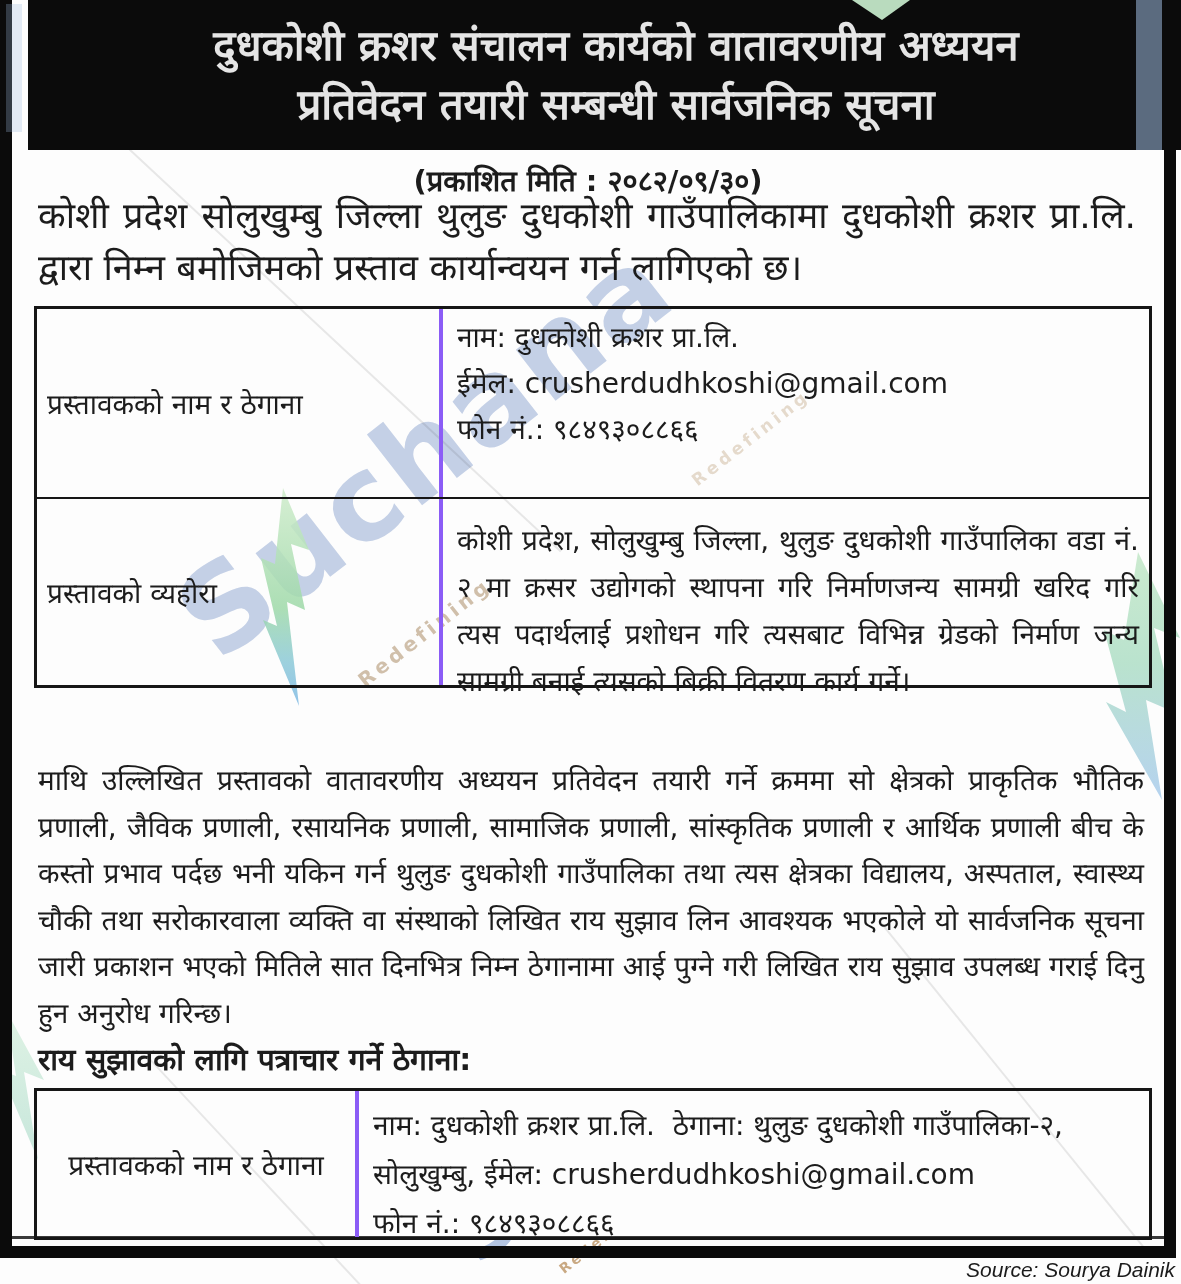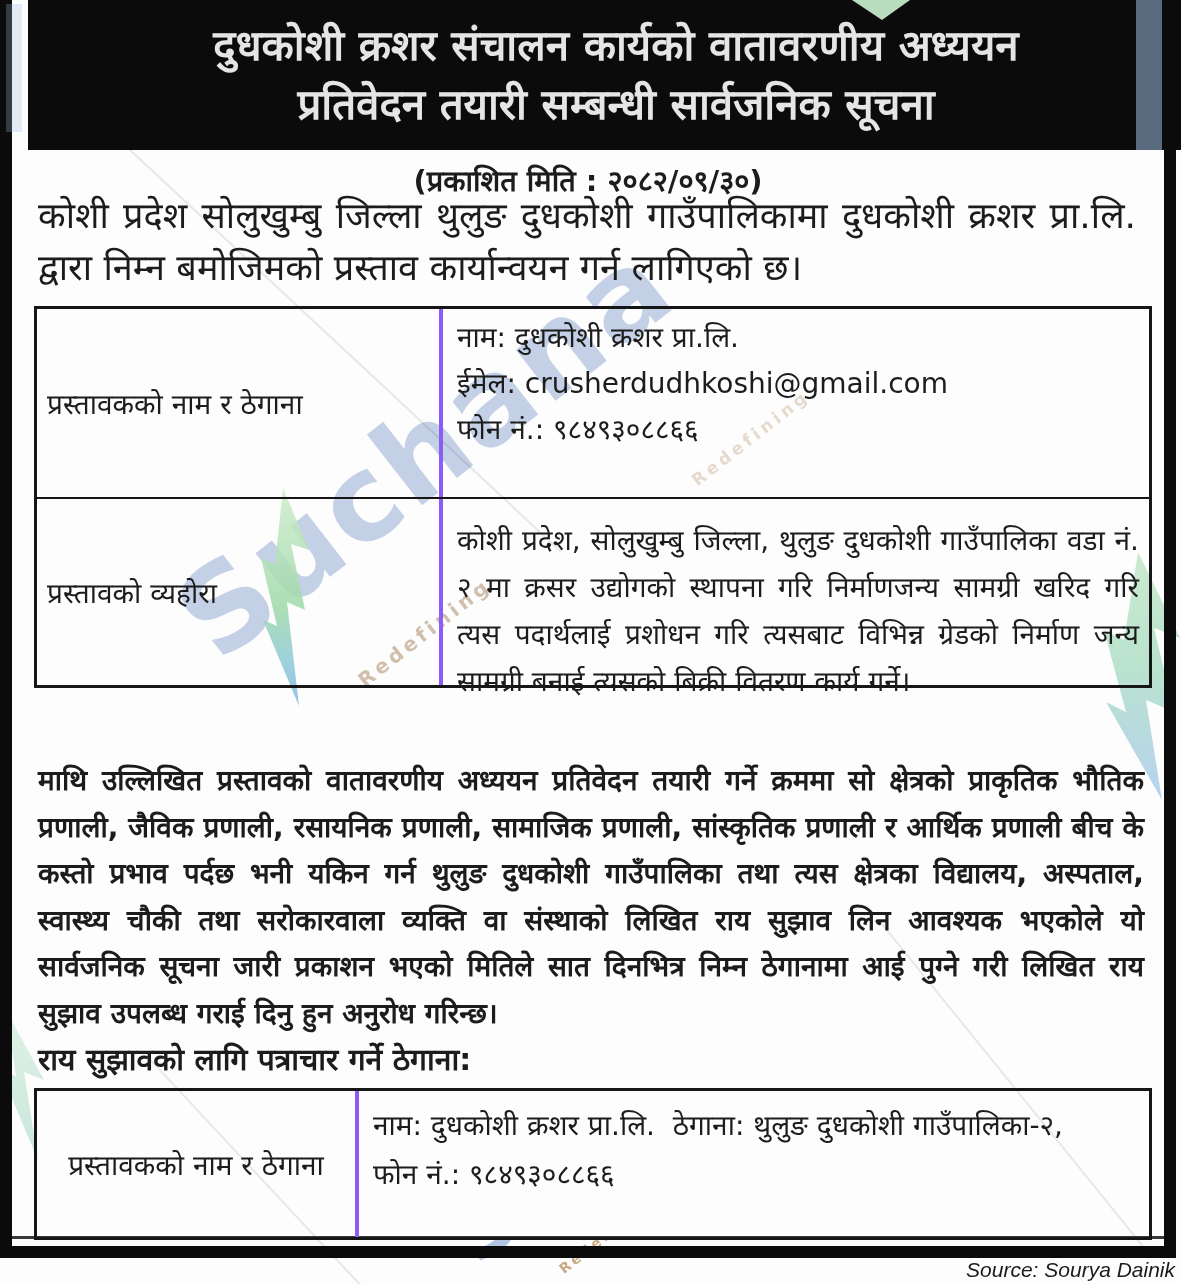--- a/index.html
+++ b/index.html
@@ -100,21 +100,21 @@
   .t1 .r1{height:188px;}
   .t1 .r2{height:186px;}
   .t1 .r3{height:46px;}
   .fs28{font-size:28px;}
   .lines .ln{line-height:46px;white-space:pre-wrap;}
   .just{font-size:28px;line-height:47px;text-align:justify;margin-top:12px;}
   .vcent{display:flex;align-items:center;}
 
   .para2{
     position:absolute;left:38px;top:608px;width:1106px;
-    font-size:28px;line-height:46.5px;text-align:justify;font-weight:bold;
+    font-size:28px;line-height:46.5px;text-align:justify;
   }
   .corr-head{
     position:absolute;left:38px;top:888px;width:1100px;
     font-size:30px;font-weight:700;
   }
   .t2{left:34px;top:938px;width:1112px;}
   .t2 .row{display:flex;height:146px;}
   .t2 .cell-l{width:322px;justify-content:center;padding-left:0;}
   .t2 .cell-r{padding-top:10px;}
   .t2 .lines .ln{line-height:49px;}
@@ -223,20 +223,21 @@
 
     <div class="para2">माथि उल्लिखित प्रस्तावको वातावरणीय अध्ययन प्रतिवेदन तयारी गर्ने क्रममा सो क्षेत्रको प्राकृतिक भौतिक प्रणाली, जैविक प्रणाली, रसायनिक प्रणाली, सामाजिक प्रणाली, सांस्कृतिक प्रणाली र आर्थिक प्रणाली बीच के कस्तो प्रभाव पर्दछ भनी यकिन गर्न थुलुङ दुधकोशी गाउँपालिका तथा त्यस क्षेत्रका विद्यालय, अस्पताल, स्वास्थ्य चौकी तथा सरोकारवाला व्यक्ति वा संस्थाको लिखित राय सुझाव लिन आवश्यक भएकोले यो सार्वजनिक सूचना जारी प्रकाशन भएको मितिले सात दिनभित्र निम्न ठेगानामा आई पुग्ने गरी लिखित राय सुझाव उपलब्ध गराई दिनु हुन अनुरोध गरिन्छ।</div>
 
     <div class="corr-head">राय सुझावको लागि पत्राचार गर्ने ठेगाना:</div>
 
     <div class="tbl t2">
       <div class="row">
         <div class="cell-l fs28">प्रस्तावकको नाम र ठेगाना</div>
         <div class="cell-r lines fs28">
           <div class="ln">नाम: दुधकोशी क्रशर प्रा.लि.  ठेगाना: थुलुङ दुधकोशी गाउँपालिका-२,</div>
+          <div class="ln">सोलुखुम्बु, ईमेल: crusherdudhkoshi@gmail.com</div>
           <div class="ln">फोन नं.: ९८४९३०८८६६</div>
         </div>
       </div>
     </div>
 
   </div>
 
   <div class="source-line">Source: Sourya Dainik</div>
 
 </div>

